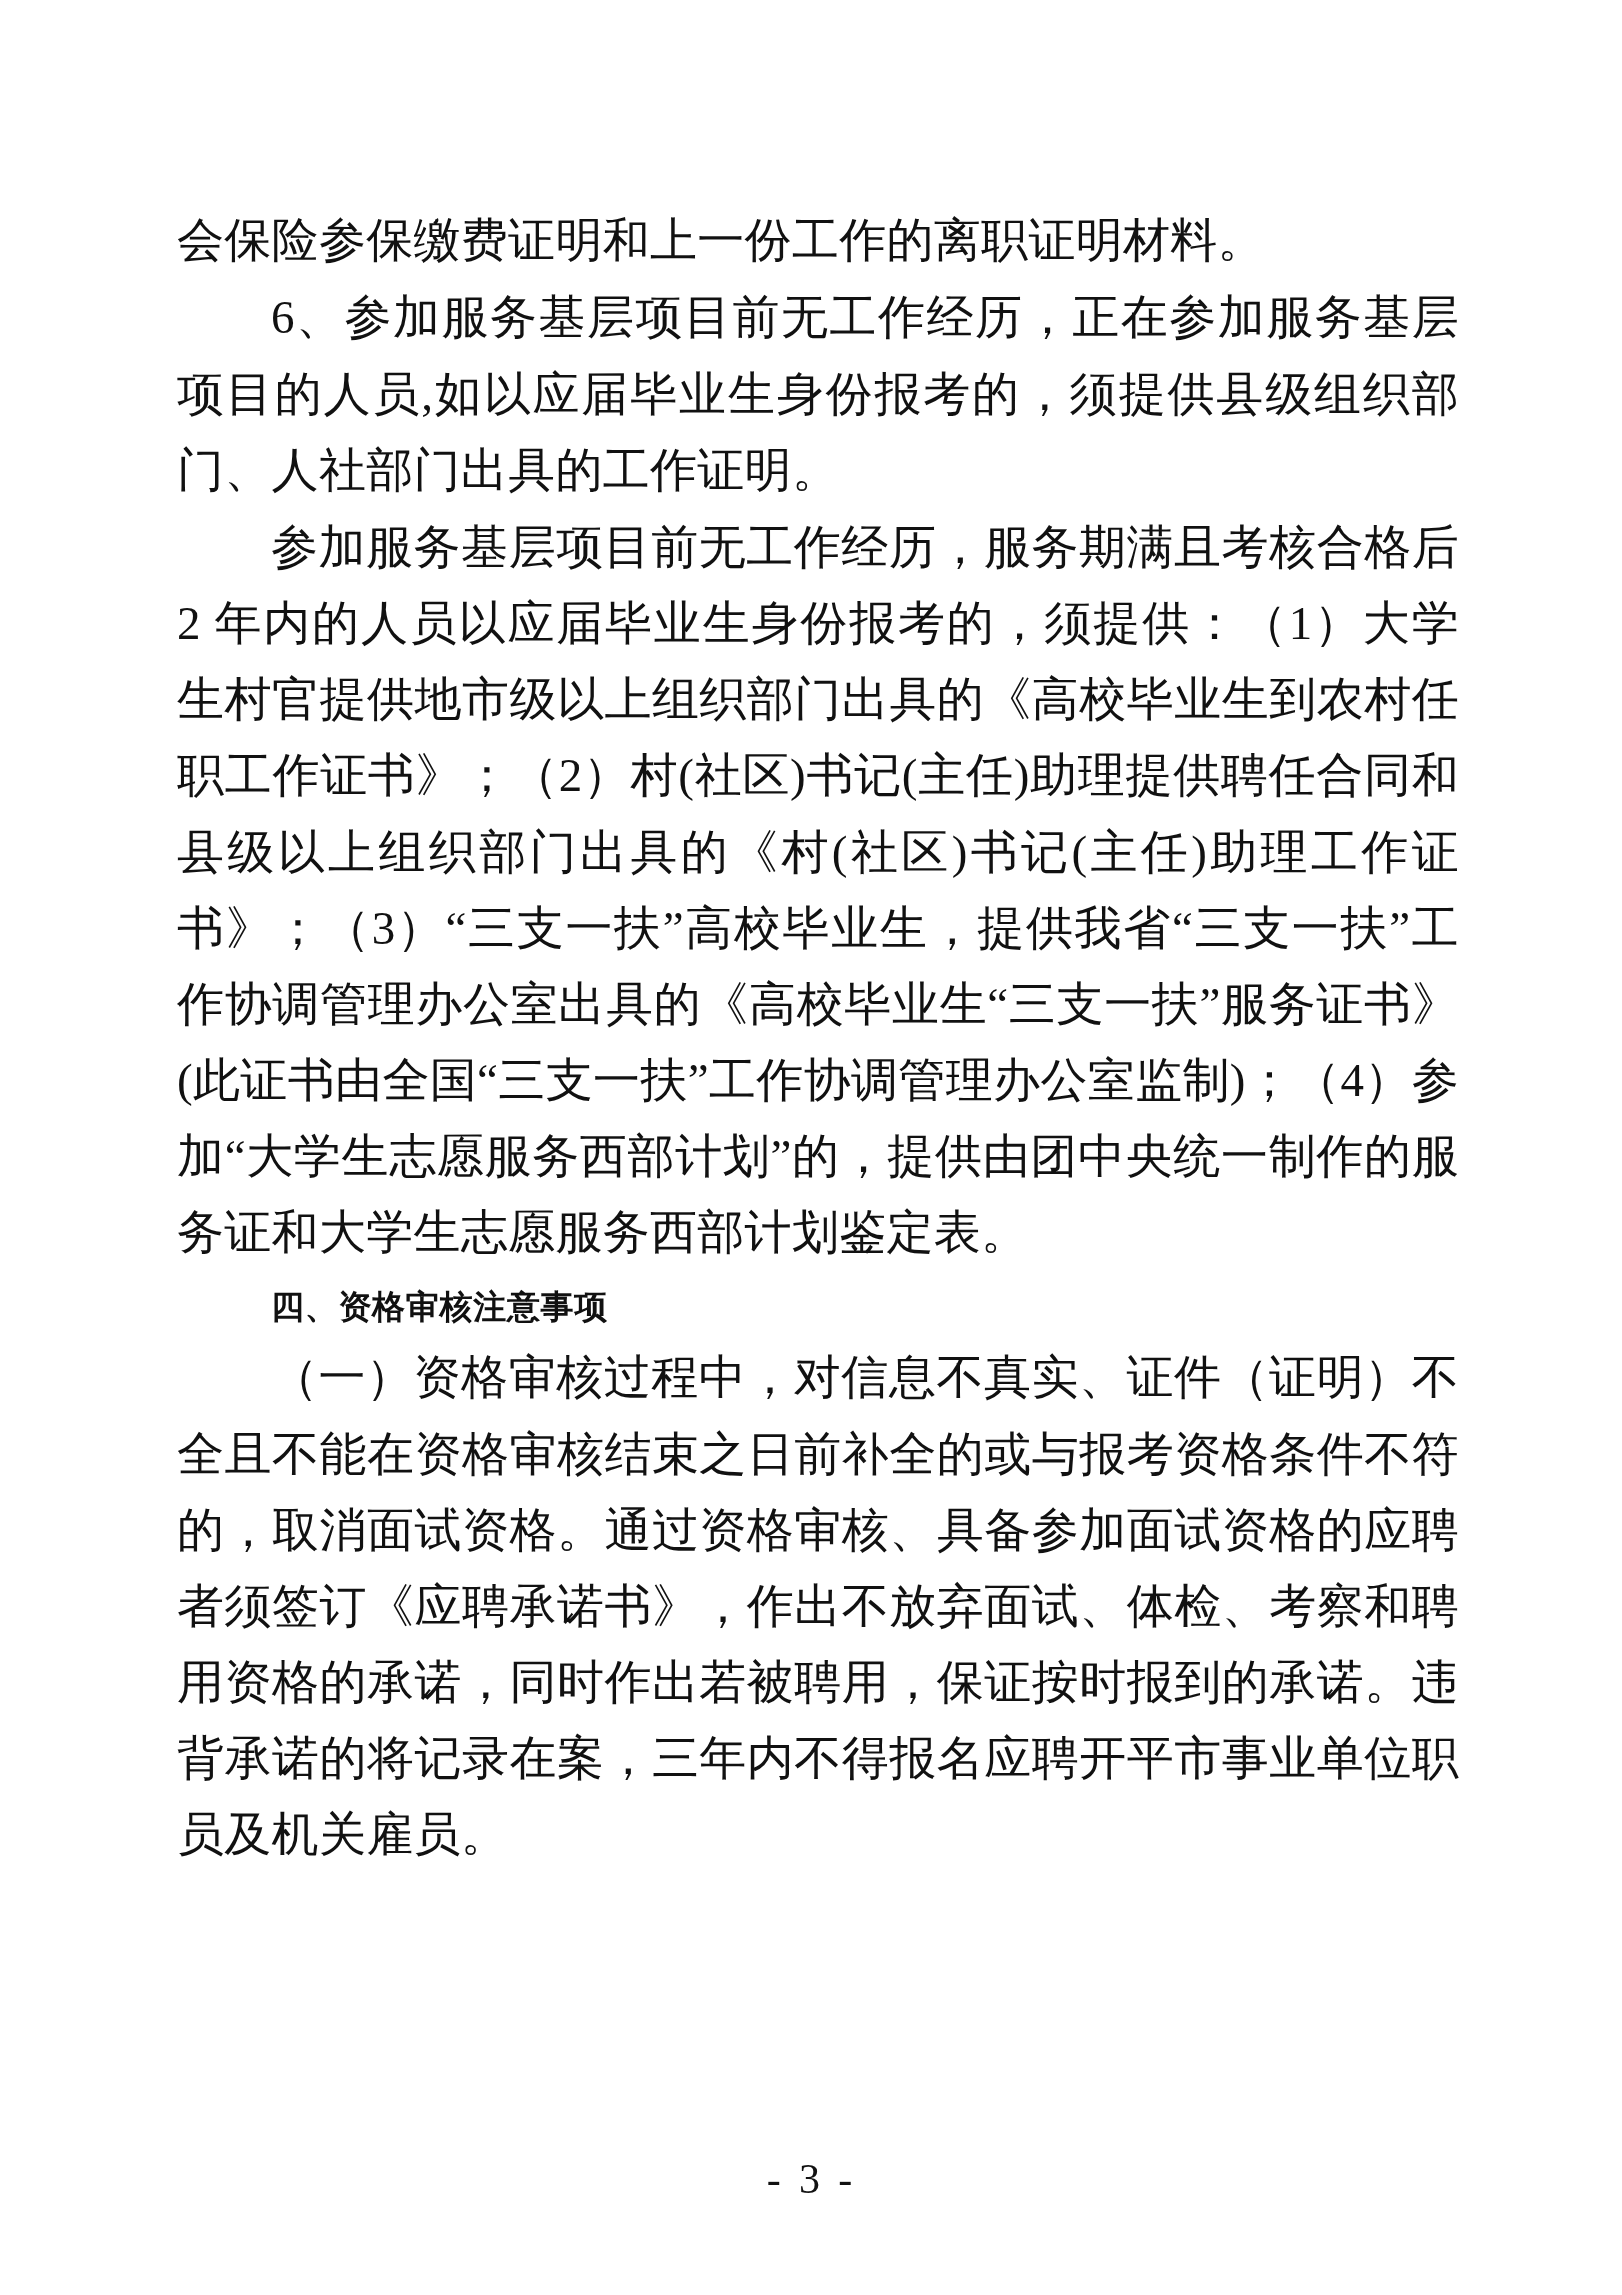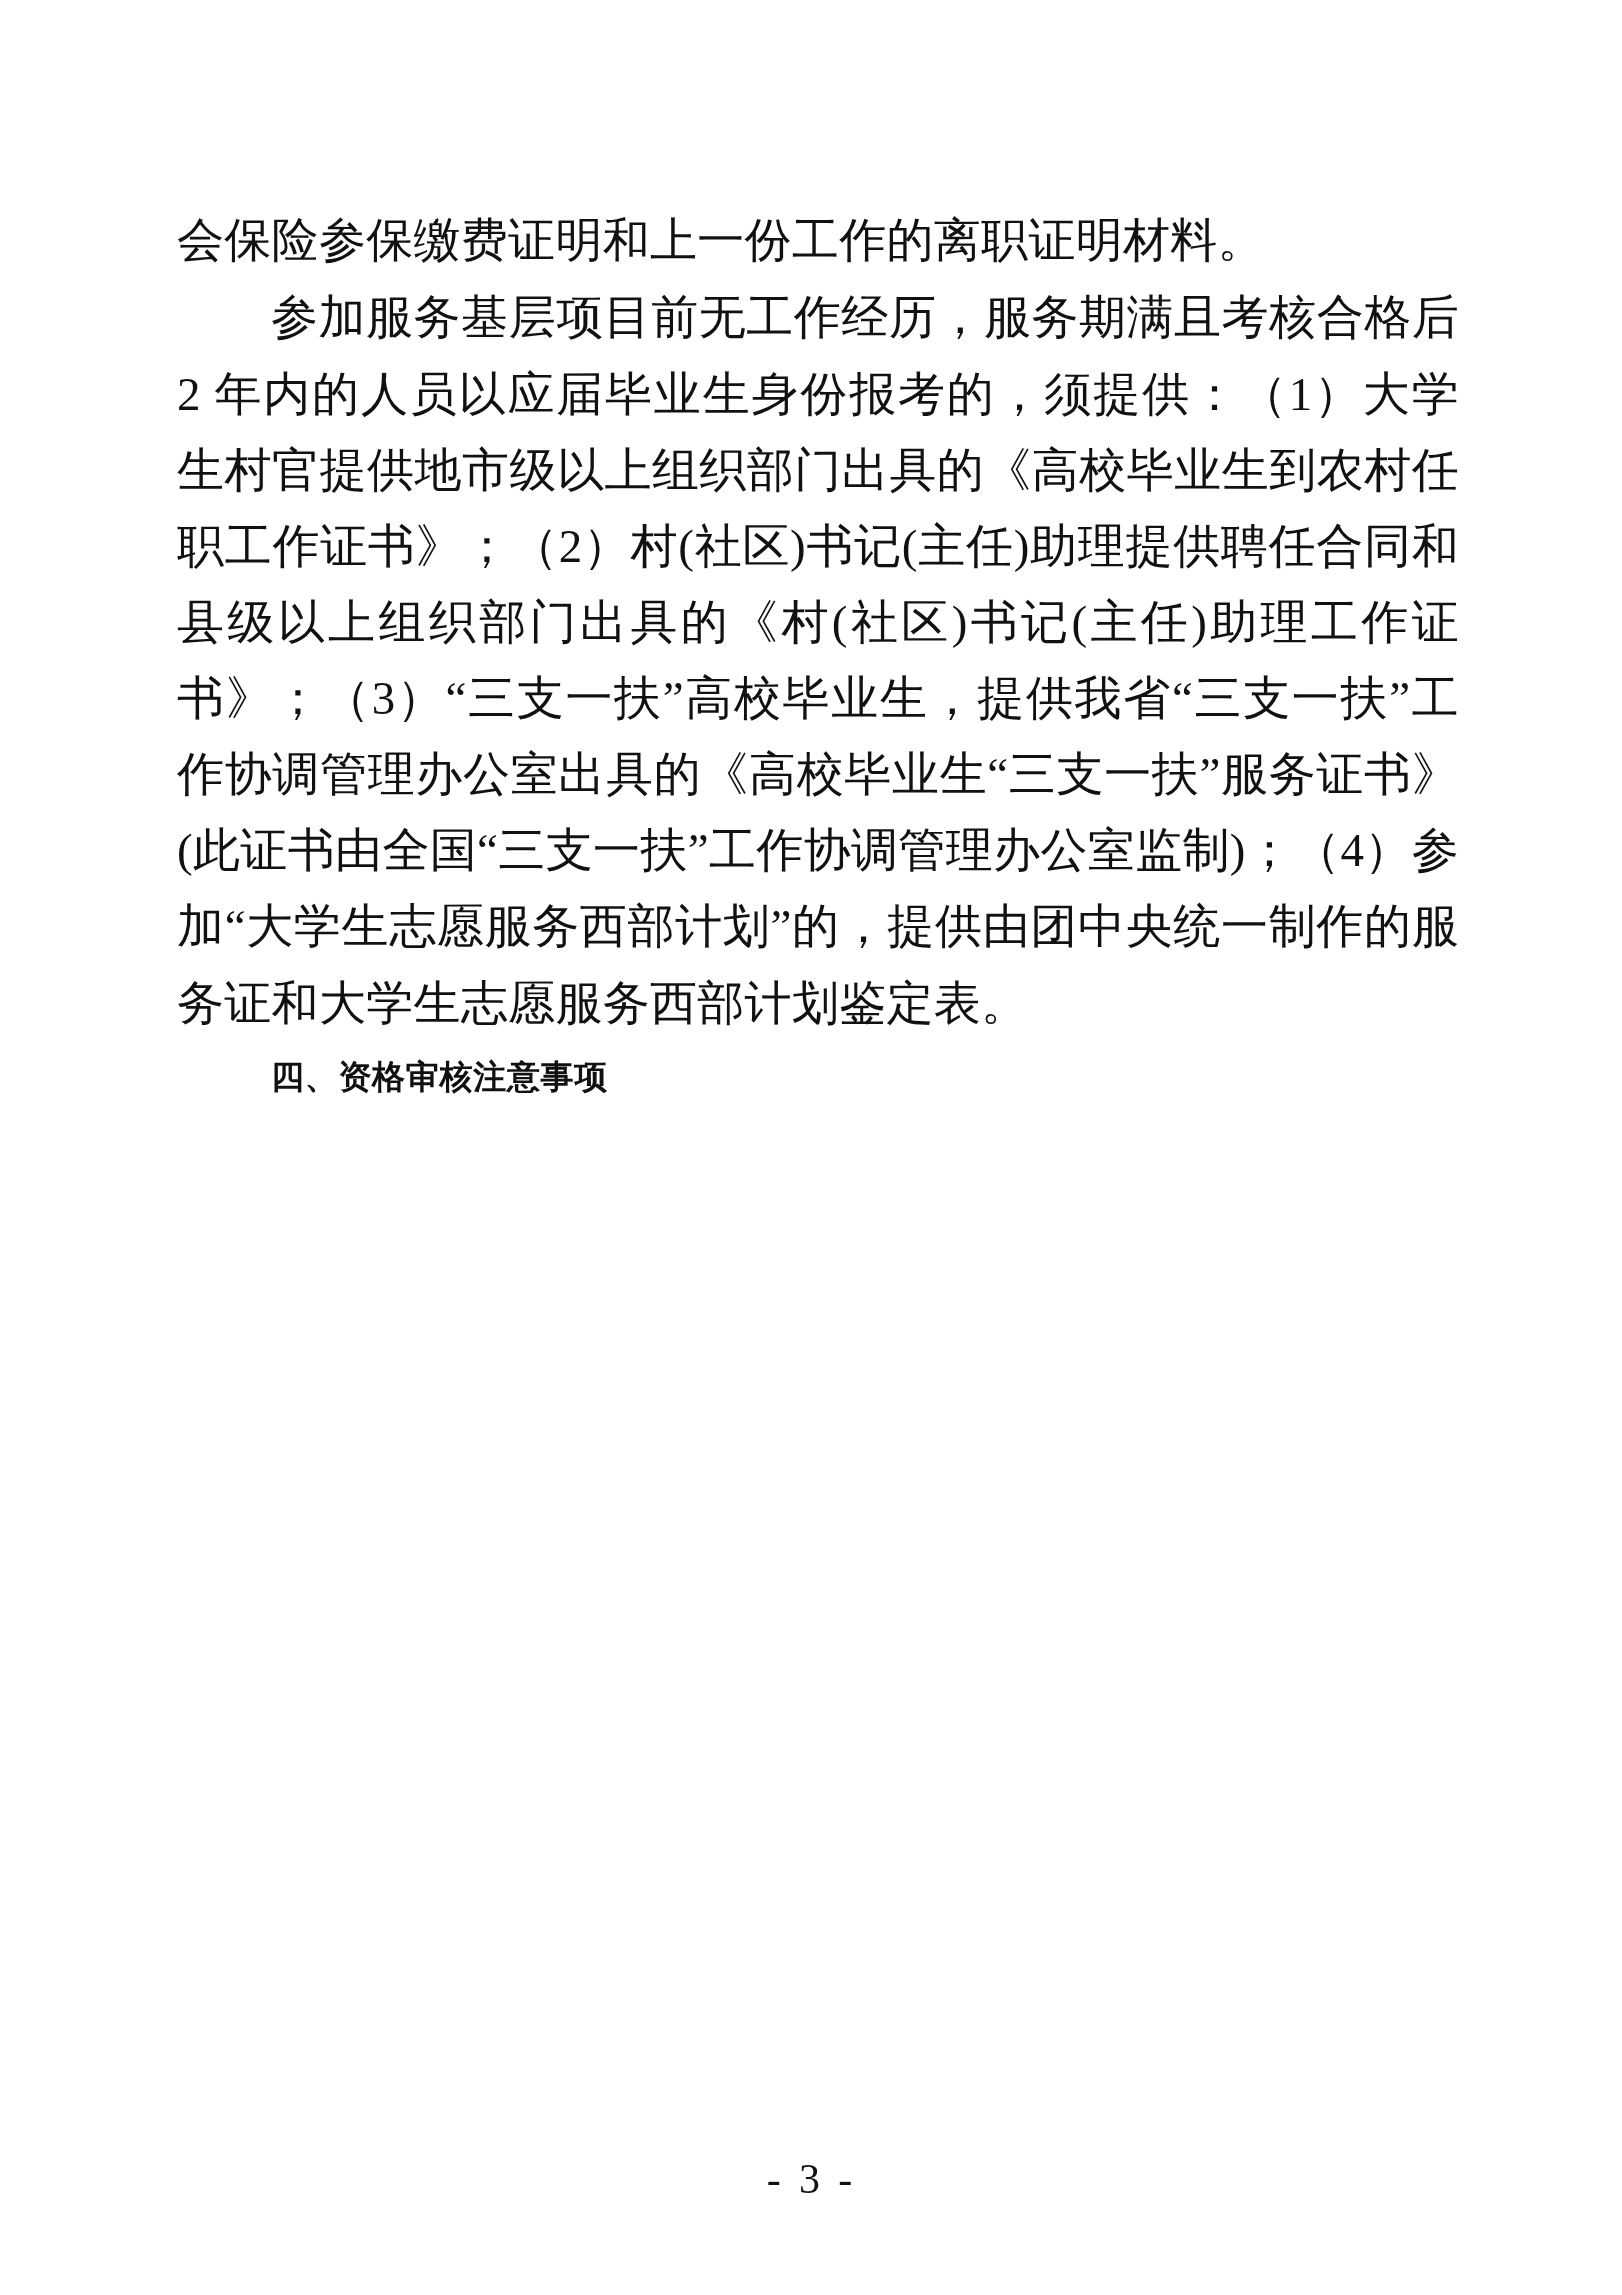--- a/index.html
+++ b/index.html
@@ -61,23 +61,25 @@
   }
 </style>
 </head>
 <body>
 
 <div class="page">
   <div class="doc-body">
 
     <p class="cont">会保险参保缴费证明和上一份工作的离职证明材料。</p>
 
+    <p class="indent2">6、参加服务基层项目前无工作经历，正在参加服务基层项目的人员,如以应届毕业生身份报考的，须提供县级组织部门、人社部门出具的工作证明。</p>
 
     <p class="indent2">参加服务基层项目前无工作经历，服务期满且考核合格后 2 年内的人员以应届毕业生身份报考的，须提供：（1）大学生村官提供地市级以上组织部门出具的《高校毕业生到农村任职工作证书》；（2）村(社区)书记(主任)助理提供聘任合同和县级以上组织部门出具的《村(社区)书记(主任)助理工作证书》；（3）“三支一扶”高校毕业生，提供我省“三支一扶”工作协调管理办公室出具的《高校毕业生“三支一扶”服务证书》(此证书由全国“三支一扶”工作协调管理办公室监制)；（4）参加“大学生志愿服务西部计划”的，提供由团中央统一制作的服务证和大学生志愿服务西部计划鉴定表。</p>
 
     <p class="section-title">四、资格审核注意事项</p>
 
+    <p class="indent2">（一）资格审核过程中，对信息不真实、证件（证明）不全且不能在资格审核结束之日前补全的或与报考资格条件不符的，取消面试资格。通过资格审核、具备参加面试资格的应聘者须签订《应聘承诺书》，作出不放弃面试、体检、考察和聘用资格的承诺，同时作出若被聘用，保证按时报到的承诺。违背承诺的将记录在案，三年内不得报名应聘开平市事业单位职员及机关雇员。</p>
 
 
   </div>
   <div class="page-number">- 3 -</div>
 </div>
 
 
 </body></html>

